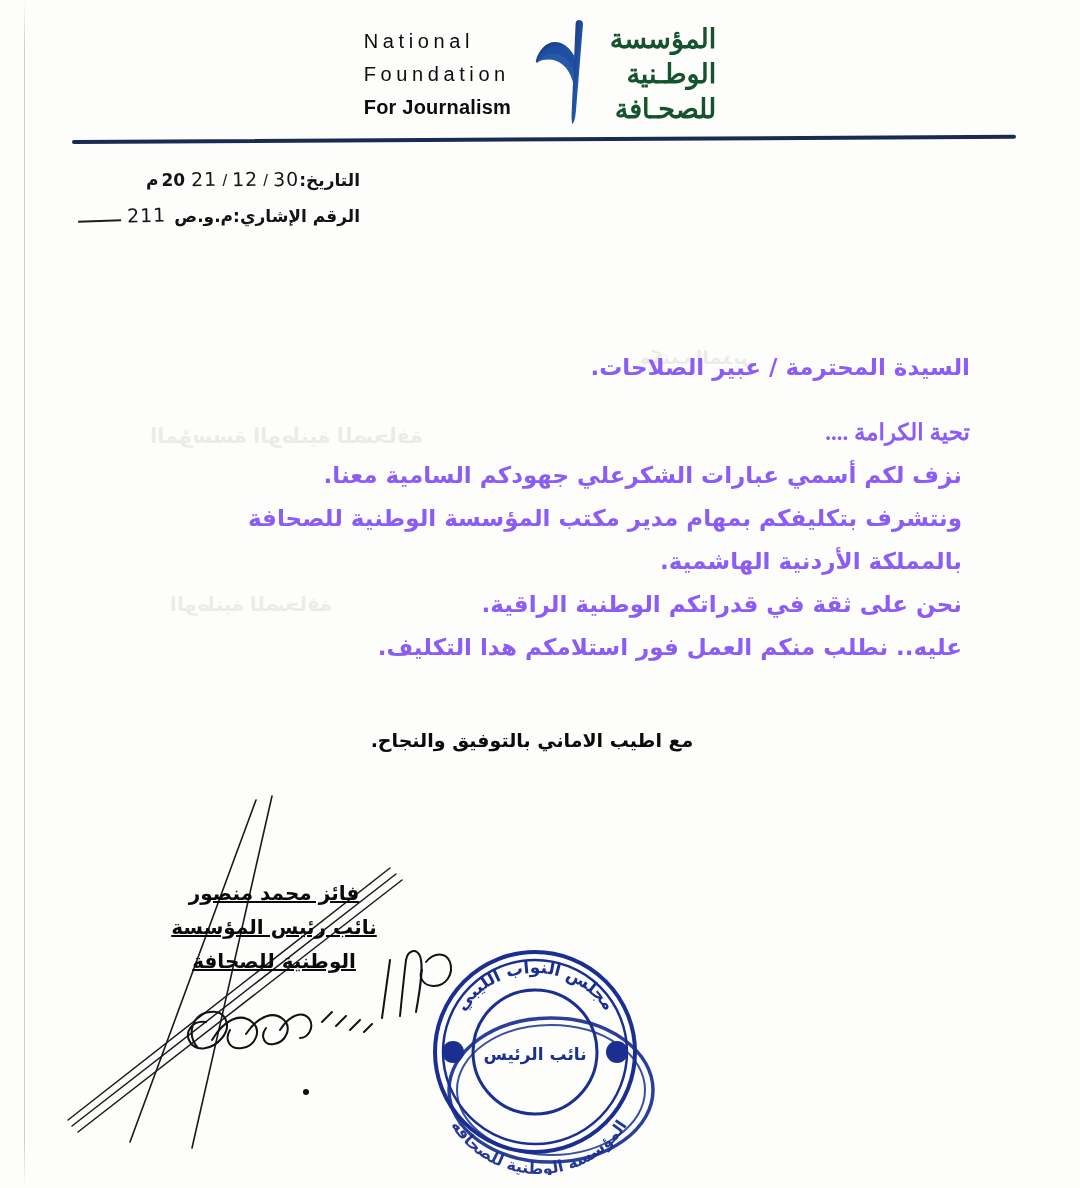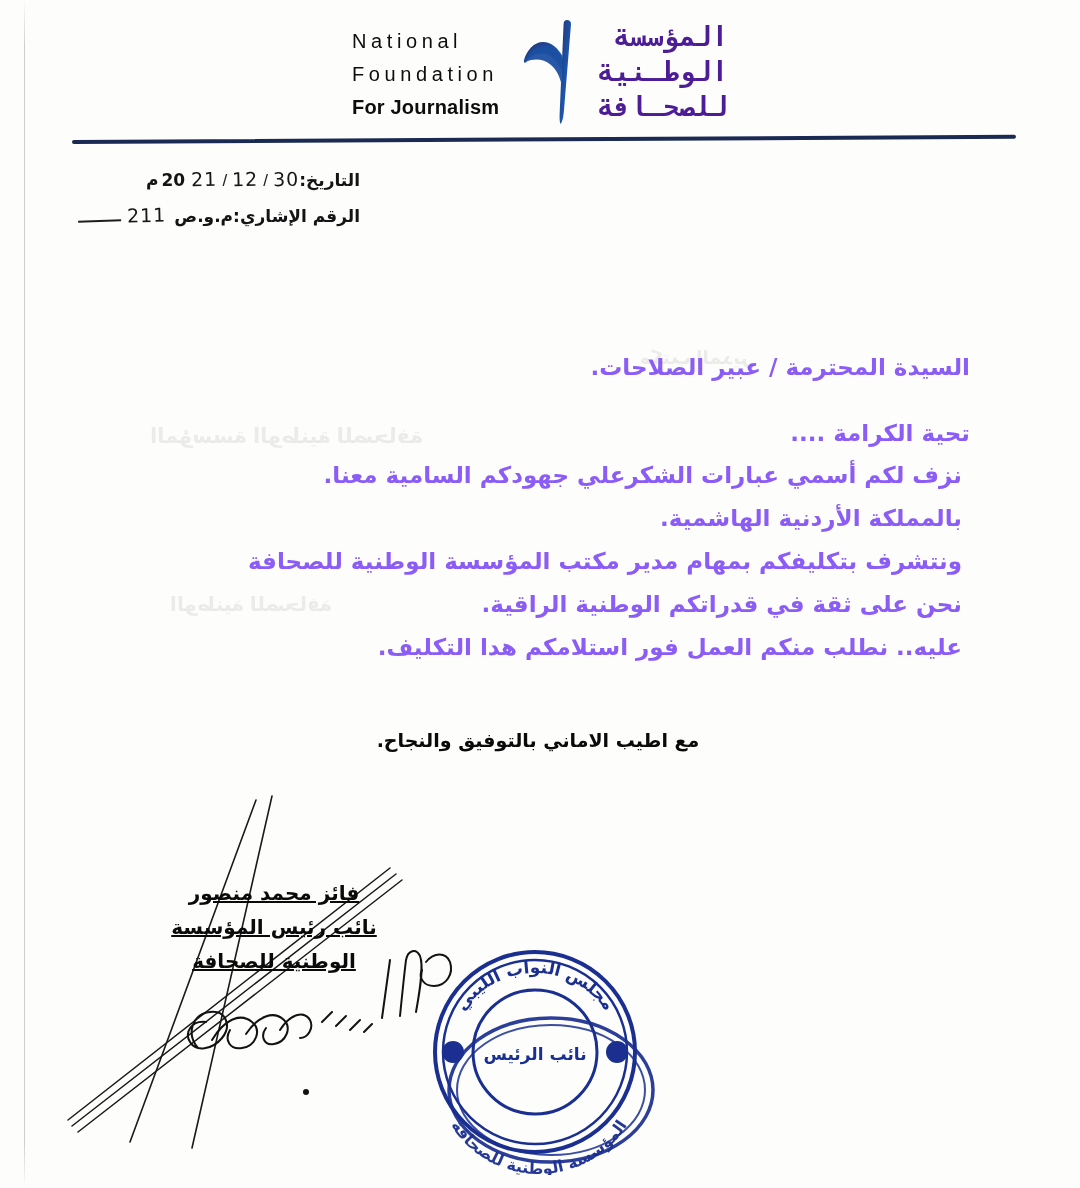--- a/index.html
+++ b/index.html
@@ -94,23 +94,23 @@
     flex-direction: column;
     justify-content: center;
     align-items: flex-start;
     direction: rtl;
     margin-left: 4px;
   }
   .lh-ar div {
     font-size: 27px;
     font-weight: 700;
     line-height: 35px;
-    color: #4c1d95;
-    white-space: nowrap;
-    font-family: Liberation Mono, monospace;
+    color: #14532d;
+    white-space: nowrap;
+    font-family: Liberation Sans, sans-serif;
   }
 
   .rule {
     position: absolute;
     top: 140px;
     left: 72px;
     width: 944px;
     height: 4px;
     background: #1b2a52;
     border-radius: 2px;
@@ -176,38 +176,39 @@
     line-height: 30px;
     margin: 0 0 34px 0;
     padding-left: 88px;
   }
   .greeting {
     font-size: 23px;
     font-weight: 700;
     line-height: 34px;
     margin: 0 0 2px 0;
     padding-left: 276px;
+    font-family: Liberation Serif, serif;
   }
   .para-line {
     font-size: 23px;
     font-weight: 700;
     line-height: 35px;
     margin: 8px;
     white-space: nowrap;
   }
   .para-line.p1 { padding-left: 0px; }
   .para-line.p2 { padding-left: 0px; }
   .para-line.p3 { padding-left: 404px; }
   .para-line.p4 { padding-left: 102px; }
   .para-line.p5 { padding-left: 48px; }
 
   .closing {
     position: absolute;
     top: 726px;
-    right: 282px;
+    right: 288px;
     width: 520px;
     direction: rtl;
     text-align: center;
     font-family: "DejaVu Sans", "Liberation Sans", sans-serif;
     color: #0a0a0a;
   }
   .closing div {
     font-size: 19px;
     font-weight: 700;
     line-height: 28px;
@@ -321,22 +322,22 @@
       <span class="hand" style="margin-right:8px">211</span>
       <span class="tail"></span>
     </div>
 
   </div>
 
   <div class="body-block">
     <p class="salutation">السيدة المحترمة / عبير الصلاحات.</p>
     <p class="greeting">تحية الكرامة ....</p>
     <p class="para-line p1">نزف لكم أسمي عبارات الشكرعلي جهودكم السامية معنا.</p>
+    <p class="para-line p2">ونتشرف بتكليفكم بمهام مدير مكتب المؤسسة الوطنية للصحافة</p>
     <p class="para-line p3">بالمملكة الأردنية الهاشمية.</p>
-    <p class="para-line p2">ونتشرف بتكليفكم بمهام مدير مكتب المؤسسة الوطنية للصحافة</p>
     <p class="para-line p4">نحن على ثقة في قدراتكم الوطنية الراقية.</p>
     <p class="para-line p5">عليه.. نطلب منكم العمل فور استلامكم هدا التكليف.</p>
   </div>
 
   <div class="closing">
     <div class="c1">مع اطيب الاماني بالتوفيق والنجاح.</div>
   </div>
 
   <div class="sig-block">
     <div>فائز محمد منصور</div>

